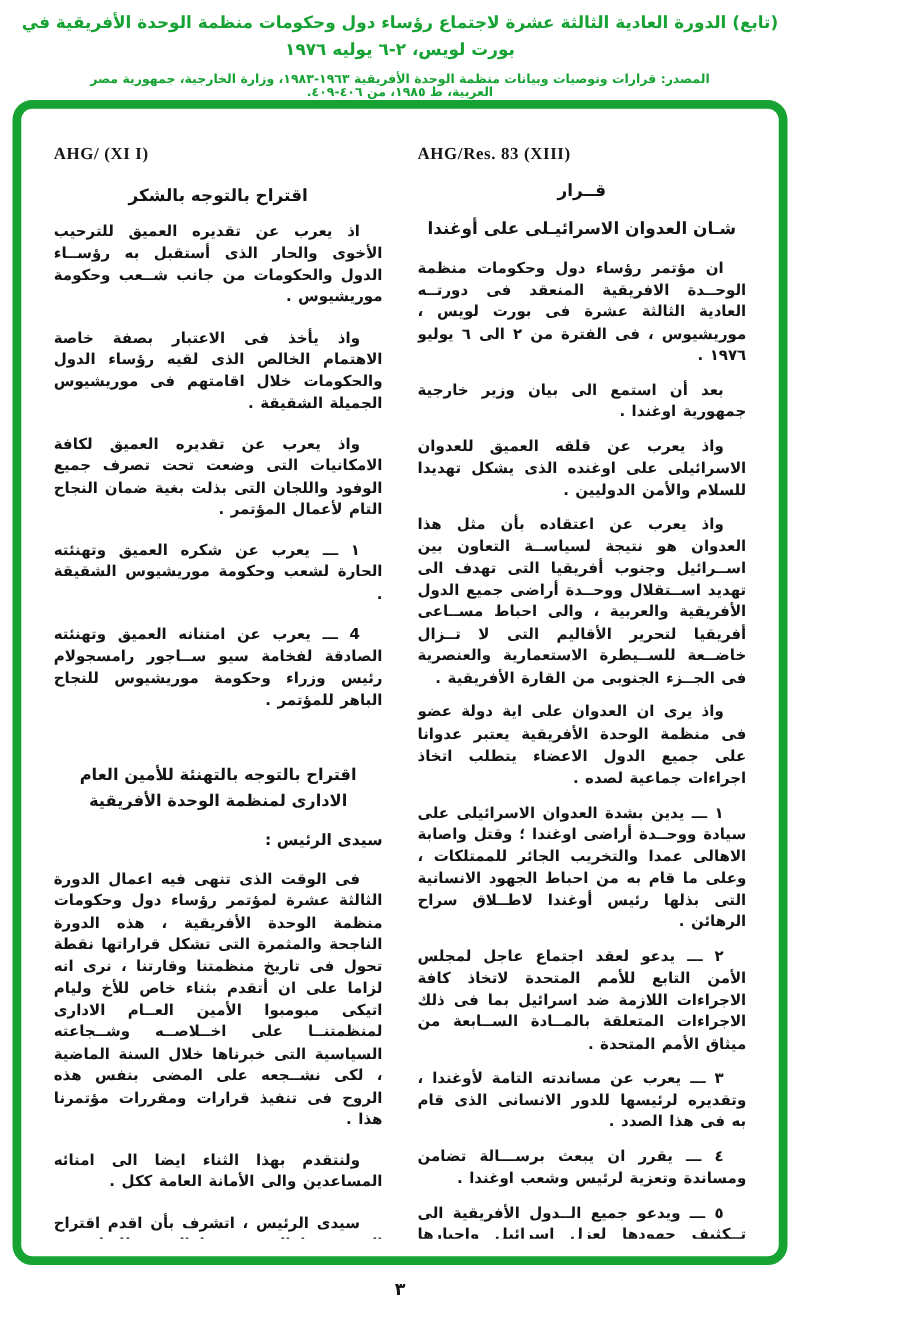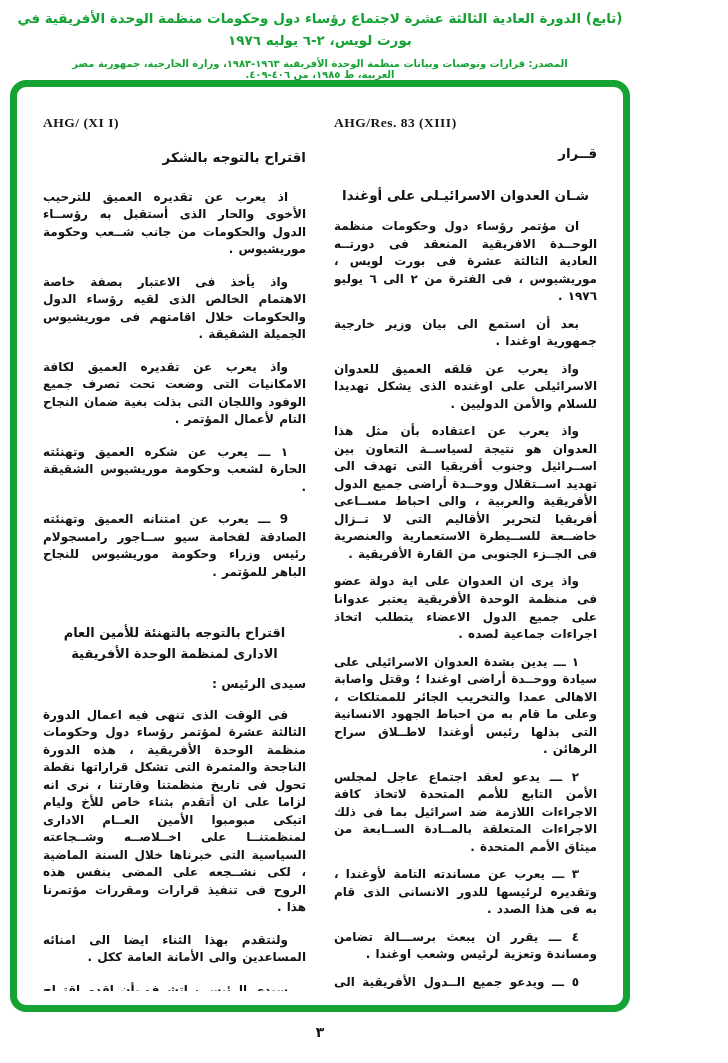--- a/index.html
+++ b/index.html
@@ -38,21 +38,21 @@
   .doc-ref {
     direction: ltr; text-align: left;
     font-family: "Liberation Serif", serif;
     font-weight: 700; font-size: 13.5px; letter-spacing: 0.5px;
     margin: 4px 0 16px 0;
   }
   .col-right .doc-ref { margin-bottom: 12px; }
   .heading {
     text-align: center; font-weight: 700; font-size: 13.5px; line-height: 1.6;
   }
-  .heading.title { margin-bottom: 20px; text-align: right; }
+  .heading.title { margin-bottom: 8px; }
   .heading.subject { margin-bottom: 12px; }
   .para {
     direction: rtl; text-align: justify;
     font-size: 12px; font-weight: 700; line-height: 1.46;
     text-indent: 18px;
     margin-bottom: 10px;
     word-spacing: 1px;
   }
   .col-left .para { margin-bottom: 15px; }
   .section2-title {
@@ -101,21 +101,21 @@
 
       </div>
 
       <div class="col col-left">
         <div class="doc-ref">AHG/ (XI I)</div>
         <div class="heading title">اقتراح بالتوجه بالشكر</div>
         <p class="para">اذ يعرب عن تقديره العميق للترحيب الأخوى والحار الذى أستقبل به رؤســاء الدول والحكومات من جانب شــعب وحكومة موريشيوس .</p>
         <p class="para">واذ يأخذ فى الاعتبار بصفة خاصة الاهتمام الخالص الذى لقيه رؤساء الدول والحكومات خلال اقامتهم فى موريشيوس الجميلة الشقيقة .</p>
         <p class="para">واذ يعرب عن تقديره العميق لكافة الامكانيات التى وضعت تحت تصرف جميع الوفود واللجان التى بذلت بغية ضمان النجاح التام لأعمال المؤتمر .</p>
         <p class="para">١ ـــ يعرب عن شكره العميق وتهنئته الحارة لشعب وحكومة موريشيوس الشقيقة .</p>
-        <p class="para">9 ـــ يعرب عن امتنانه العميق وتهنئته الصادقة لفخامة سيو ســاجور رامسجولام رئيس وزراء وحكومة موريشيوس للنجاح الباهر للمؤتمر .</p>
+        <p class="para">4 ـــ يعرب عن امتنانه العميق وتهنئته الصادقة لفخامة سيو ســاجور رامسجولام رئيس وزراء وحكومة موريشيوس للنجاح الباهر للمؤتمر .</p>
 
         <div class="section2-title">اقتراح بالتوجه بالتهنئة للأمين العام الادارى لمنظمة الوحدة الأفريقية</div>
         <div class="salutation">سيدى الرئيس :</div>
         <p class="para">فى الوقت الذى تنهى فيه اعمال الدورة الثالثة عشرة لمؤتمر رؤساء دول وحكومات منظمة الوحدة الأفريقية ، هذه الدورة الناجحة والمثمرة التى تشكل قراراتها نقطة تحول فى تاريخ منظمتنا وقارتنا ، نرى انه لزاما على ان أتقدم بثناء خاص للأخ وليام اتيكى مبومبوا الأمين العــام الادارى لمنظمتنــا على اخــلاصــه وشــجاعته السياسية التى خبرناها خلال السنة الماضية ، لكى نشــجعه على المضى بنفس هذه الروح فى تنفيذ قرارات ومقررات مؤتمرنا هذا .</p>
         <p class="para">ولنتقدم بهذا الثناء ايضا الى امنائه المساعدين والى الأمانة العامة ككل .</p>
         <p class="para">سيدى الرئيس ، اتشرف بأن اقدم اقتراح التهنئة هذا الى مؤتمرنا الموقر للنظر فيه والموافقة عليه .</p>
       </div>
 
     </div>
   </div>

